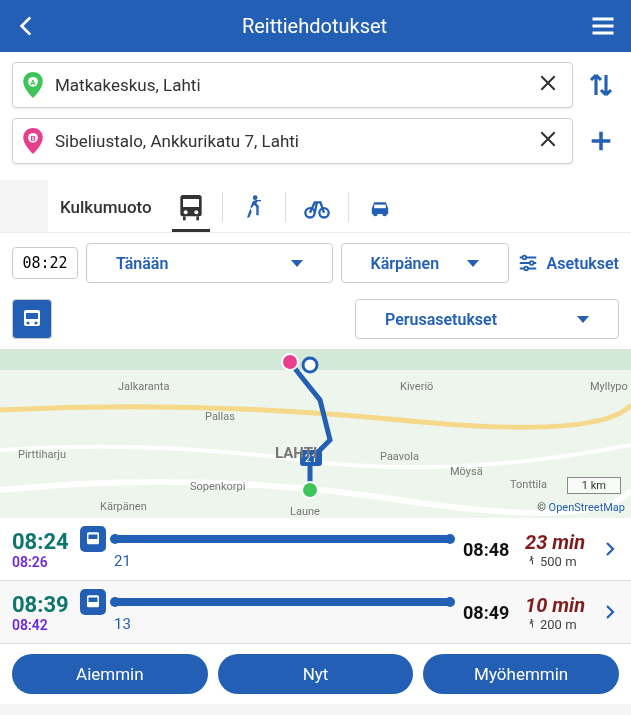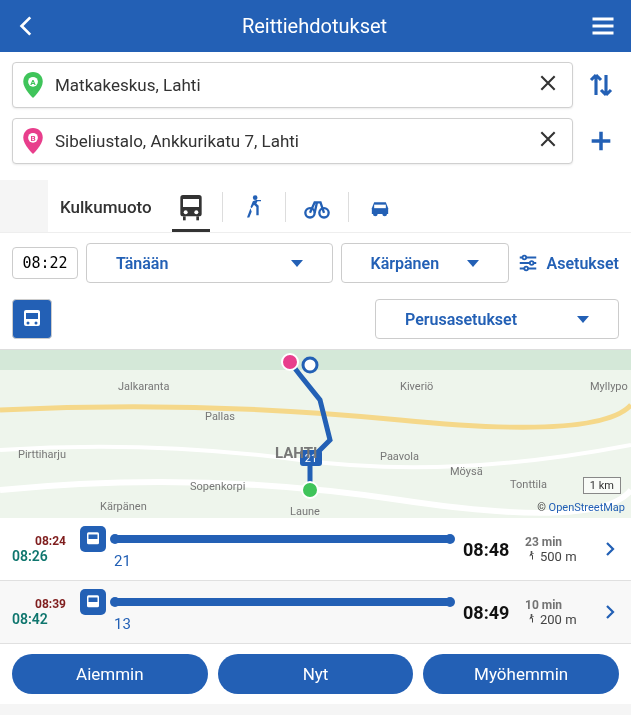--- a/index.html
+++ b/index.html
@@ -25,44 +25,44 @@
 
   .options-row { display: flex; gap: 8px; padding: 10px 12px; background: #fff; align-items: center; border-top: 1px solid #eee; }
   .time-box { width: 66px; height: 32px; border: 1px solid #ccc; border-radius: 4px; display: flex; align-items: center; justify-content: center; font-family: monospace; font-size: 15px; background: #fff; }
   .dropdown { height: 40px; border: 1px solid #ccc; border-radius: 4px; display: flex; align-items: center; justify-content: space-between; padding: 0 29px; font-size: 16px; color: #2360b5; font-weight: 600; background: #fff; cursor: pointer; }
   .dropdown.date { flex: 1; }
   .dropdown.depart { width: 168px; }
   .settings-btn { color: #2360b5; font-weight: 600; display: flex; align-items: center; gap: 8px; cursor: pointer; font-size: 16px; }
 
   .sub-row { display: flex; justify-content: space-between; align-items: center; padding: 6px 12px 10px; background: #fff; border-bottom: 1px solid #ddd; }
   .mini-icon-btn { width: 40px; height: 40px; border: 1px solid #ccc; border-radius: 4px; display: flex; align-items: center; justify-content: center; background: #2360b5; cursor: pointer; }
-  .basic-dd { width: 244px; height: 40px; }
+  .basic-dd { width: 264px; height: 40px; }
 
   .map { height: 168px; background: #c9e4d4; position: relative; overflow: hidden; }
   .map-bg { position: absolute; inset: 0; }
-  .map-scale { position: absolute; right: 10px; bottom: 24px; font-size: 11px; color: #333; background: rgba(255,255,255,0.6); padding: 1px 6px; border: 1px solid #888; }
+  .map-scale { position: absolute; right: 10px; bottom: 24px; font-size: 11px; color: #333; background: rgba(255,255,255,0.6); padding: 1px 14px; border: 1px solid #888; }
   .map-attr { position: absolute; right: 6px; bottom: 4px; font-size: 11px; color: #333; }
   .map-attr a { color: #2360b5; text-decoration: none; }
 
   .results { background: #fff; }
   .result { display: flex; align-items: center; padding: 10px 12px; border-bottom: 1px solid #e0e0e0; gap: 10px; cursor: pointer; }
   .result:nth-child(2) { background: #f8f8f8; }
   .r-times { width: 58px; text-align: left; }
-  .r-depart { font-size: 12px; font-weight: 700; color: #7f1d1d; margin-left: 23px; }
-  .r-depart2 { font-size: 14px; color: #0f766e; font-weight: 600; }
+  .r-depart { font-size: 22px; font-weight: 700; color: #0f766e; }
+  .r-depart2 { font-size: 14px; color: #6d28d9; font-weight: 600; }
   .r-bar-area { flex: 1; display: flex; flex-direction: column; gap: 2px; }
   .r-bar-row { display: flex; align-items: center; gap: 6px; height: 22px;}
   .r-bus-badge { width: 26px; height: 26px; border-radius: 5px; background: #2360b5; display: flex; align-items: center; justify-content: center; }
   .r-bar { flex: 1; height: 8px; background: #2360b5; border-radius: 4px; position: relative; }
   .r-bar::before, .r-bar::after { content:""; position:absolute; width:10px; height:10px; background:#2360b5; border-radius:50%; top:-1px; }
   .r-bar::before { left:-2px; } .r-bar::after { right:-2px; }
   .r-line-num { font-size: 15px; color: #2360b5; margin-left: 34px; }
   .r-arrive { font-size: 18px; font-weight: 700; color: #111; width: 52px; }
   .r-meta { width: 66px; text-align: left; }
-  .r-dur { font-size: 12px; font-weight: 700; color: #737373; }
+  .r-dur { font-size: 20px; font-weight: 700; color: #7f1d1d; font-style: italic; }
   .r-walk { font-size: 13px; color: #444; display:flex; gap:3px;}
   .r-chevron { color: #2360b5; }
 
   .footer { display: flex; gap: 10px; padding: 10px 12px; background: #fff; }
   .footer-btn { flex: 1; height: 40px; border-radius: 20px; background: #2360b5; color: #fff; font-size: 17px; display: flex; align-items: center; justify-content: center; cursor: pointer; }
 
   .chev-down { width:0;height:0;border-left:6px solid transparent;border-right:6px solid transparent;border-top:7px solid #2360b5; }
 </style>
 </head>
 <body>

